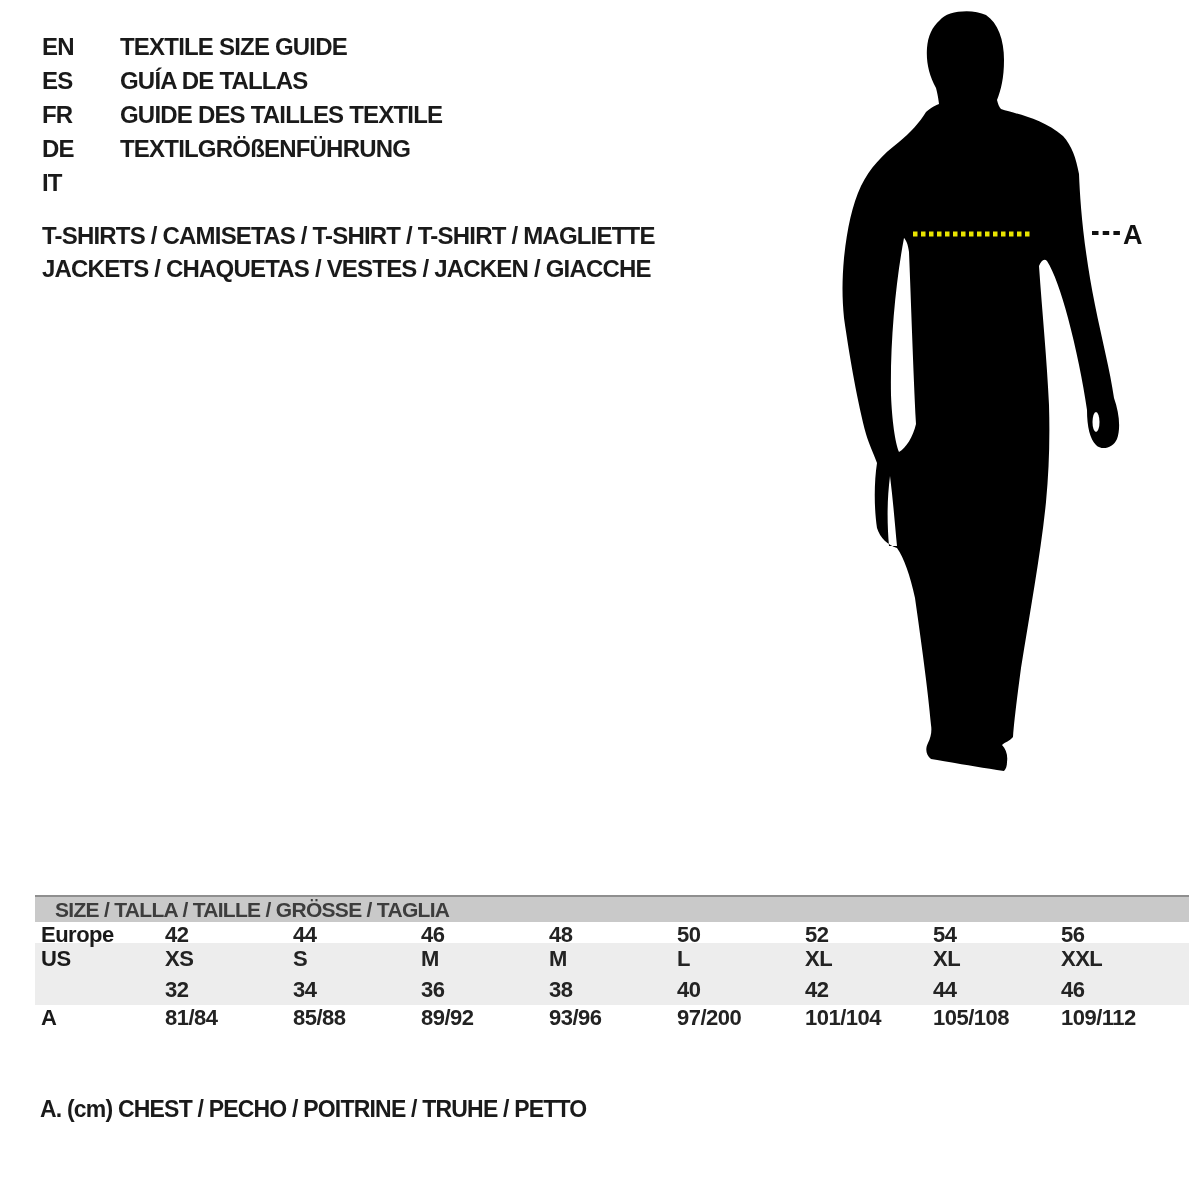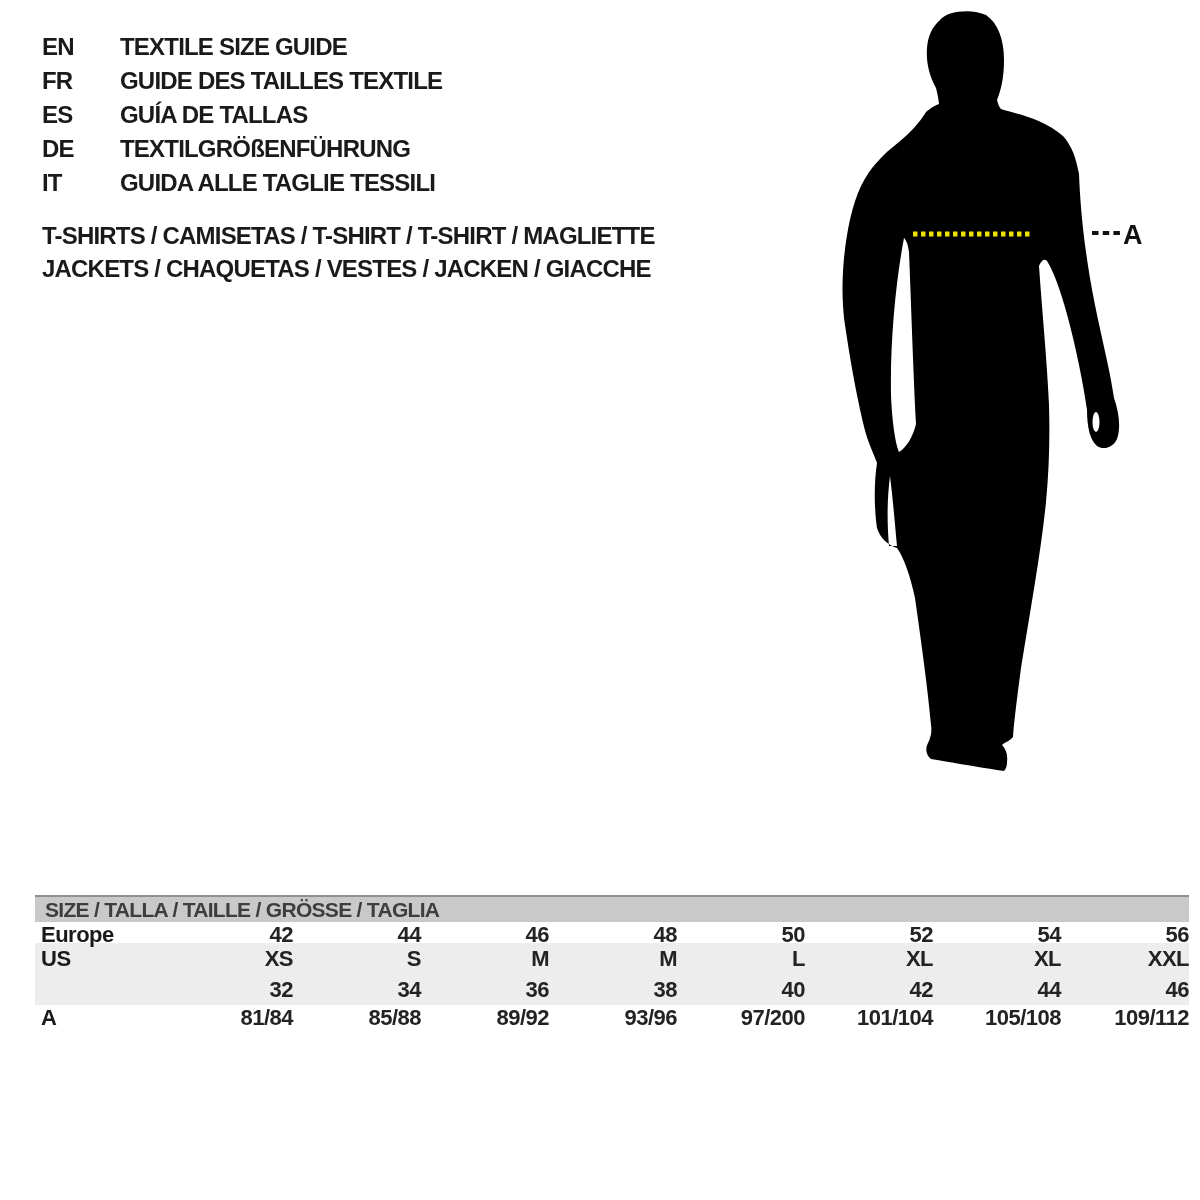--- a/index.html
+++ b/index.html
@@ -48,70 +48,69 @@
   
   .size-table { position: absolute; left: 35px; top: 895px; width: 1154px; }
   .table-header {
     box-sizing: border-box;
     height: 27px;
     background: var(--header-bg, #c9c9c9);
     border-top: 2px solid #8f8f8f;
     color: #3d3d3d;
     font-weight: 700; font-size: 21px; letter-spacing: -0.7px;
     display: flex; align-items: center;
-    padding-left: 10px;
+    padding-left: 20px;
   }
   .table-row {
     display: grid;
     grid-template-columns: 130px repeat(8, 1fr);
     align-items: center;
   }
   .table-row.tall { height: 21px; }
   .table-row.short { height: 31px; }
   .table-row.shaded { background: var(--row-shaded-bg, #ededed); }
   .row-label {
     font-weight: 700; font-size: 22px; letter-spacing: -0.5px;
     padding-left: 6px; text-align: left;
   }
   .size-cell {
     font-weight: 700; font-size: 22px; letter-spacing: -0.5px;
-    text-align: right; color: #232323;
+    text-align: left; color: #232323;
   }
 
   
   .footnote {
     position: absolute; left: 40px; top: 1096px;
     font-weight: 700; font-size: 23px; letter-spacing: -0.8px; white-space: nowrap;
   }
 </style>
 </head>
 <body>
 
 <div class="page">
 
   <div class="lang-block">
     <div class="lang-row">
       <span class="lang-code">EN</span>
       <span class="lang-label">TEXTILE SIZE GUIDE</span>
     </div>
     <div class="lang-row">
+      <span class="lang-code">ES</span>
+      <span class="lang-label">GUÍA DE TALLAS</span>
+    </div>
+    <div class="lang-row">
       <span class="lang-code">FR</span>
       <span class="lang-label">GUIDE DES TAILLES TEXTILE</span>
     </div>
     <div class="lang-row">
-      <span class="lang-code">ES</span>
-      <span class="lang-label">GUÍA DE TALLAS</span>
-    </div>
-    <div class="lang-row">
       <span class="lang-code">DE</span>
       <span class="lang-label">TEXTILGRÖßENFÜHRUNG</span>
     </div>
     <div class="lang-row">
       <span class="lang-code">IT</span>
-      <span class="lang-label">GUIDA ALLE TAGLIE TESSILI</span>
     </div>
   </div>
 
   <div class="category-block">
     <div class="category-line">T-SHIRTS / CAMISETAS / T-SHIRT / T-SHIRT / MAGLIETTE</div>
     <div class="category-line">JACKETS / CHAQUETAS / VESTES / JACKEN / GIACCHE</div>
   </div>
 
   <svg class="figure-svg" viewBox="0 0 380 790">
     <path class="silhouette" fill-rule="evenodd" d="
@@ -209,14 +208,15 @@
       <div class="size-cell">85/88</div>
       <div class="size-cell">89/92</div>
       <div class="size-cell">93/96</div>
       <div class="size-cell">97/200</div>
       <div class="size-cell">101/104</div>
       <div class="size-cell">105/108</div>
       <div class="size-cell">109/112</div>
     </div>
   </div>
 
+  <div class="footnote">A. (cm) CHEST / PECHO / POITRINE / TRUHE / PETTO</div>
 
 </div>
 
 </body></html>

